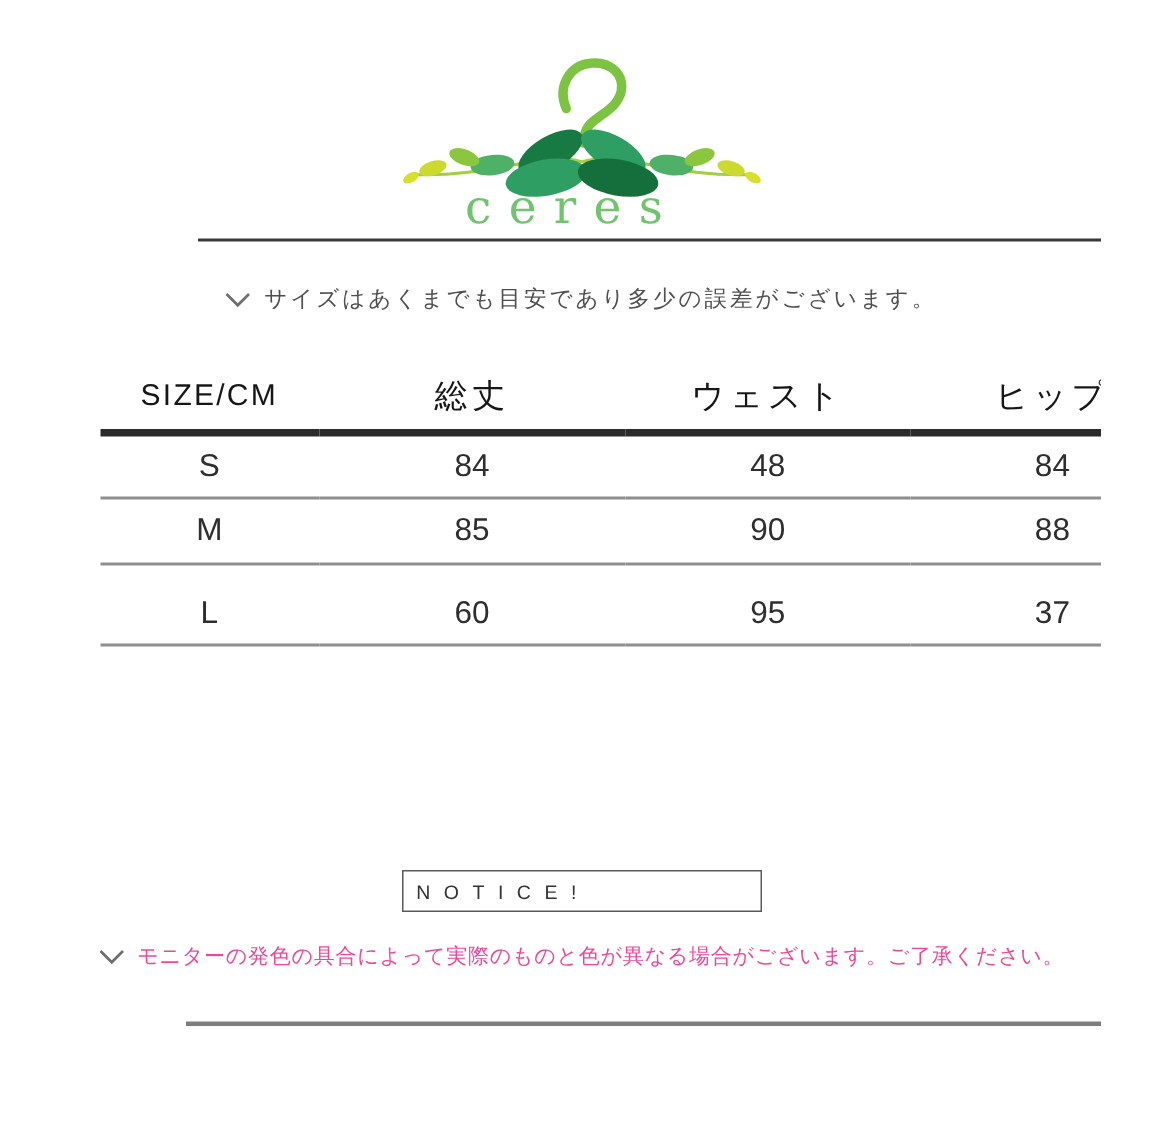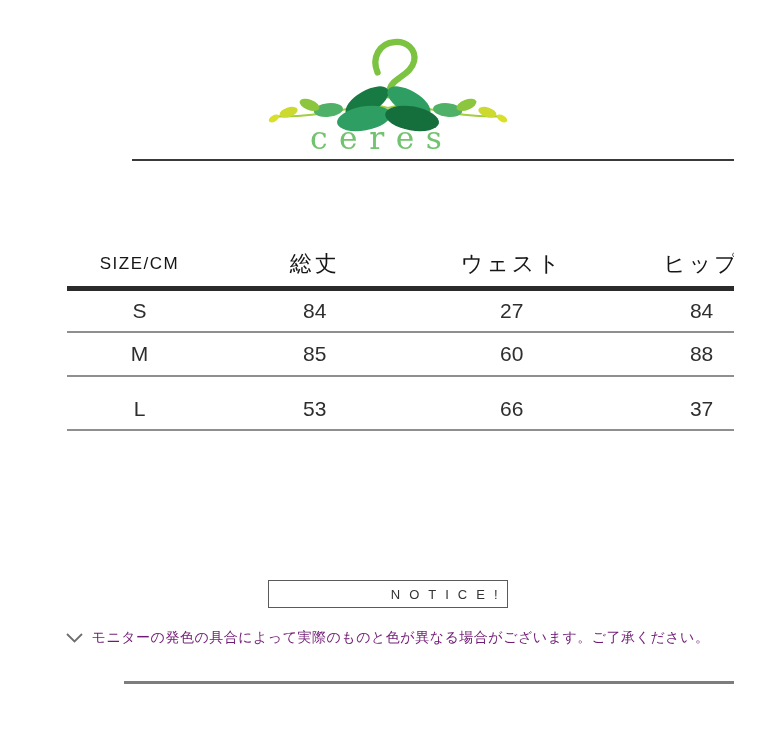--- a/index.html
+++ b/index.html
@@ -44,40 +44,40 @@
   .note-line {
     position: absolute;
     left: 0; width: 100%;
     display: flex;
     justify-content: center;
     align-items: center;
     gap: 9px;
     color: #4f4f4f;
   }
   .size-note { top: 190px; font-size: 15px; letter-spacing: 2px; }
-  .color-note { top: 629px; font-size: 14px; letter-spacing: 0.5px; color: #701a75; }
+  .color-note { top: 629px; font-size: 14px; letter-spacing: 0.5px; color: #ec4899; }
   .chevron-icon { flex: 0 0 auto; display: block; }
 
   
   table.size-table {
     position: absolute;
     top: 243px; left: 25px;
     width: 730px;
     border-collapse: collapse;
     table-layout: fixed;
   }
   .size-table th {
     height: 45px;
     vertical-align: middle;
     text-align: center;
     font-weight: normal;
     color: #161616;
     border-bottom: 5px solid #2b2b2b;
   }
-  .size-table th.size-cm { font-size: 17px; letter-spacing: 1.5px; }
+  .size-table th.size-cm { font-size: 20px; letter-spacing: 1.5px; }
   .size-table th.jp { font-size: 22px; letter-spacing: 3px; }
   .size-table td {
     height: 44px;
     vertical-align: middle;
     text-align: center;
     font-size: 21px;
     color: #2e2e2e;
     border-bottom: 2px solid #8f8f8f;
   }
   .size-table tbody tr:last-child td {
@@ -88,21 +88,21 @@
 
   
   .notice-box {
     position: absolute;
     top: 580px; left: 50%;
     transform: translateX(-50%);
     width: 240px; height: 28px;
     border: 1px solid #5a5a5a;
     display: flex;
     align-items: center;
-    justify-content: flex-end;
+    justify-content: flex-start;
   }
   .notice-box span {
     font-size: 13px;
     color: #333;
     letter-spacing: 9px;
     text-indent: 9px; 
     white-space: nowrap;
   }
 </style>
 </head>
@@ -131,53 +131,59 @@
       <ellipse cx="195" cy="83" rx="10" ry="5" fill="#8cc63f" transform="rotate(-20 195 83)"></ellipse>
       <ellipse cx="215" cy="90" rx="9" ry="4.5" fill="#ccd92f" transform="rotate(18 215 90)"></ellipse>
       <ellipse cx="229" cy="96" rx="5.5" ry="3" fill="#d8e02c" transform="rotate(30 229 96)"></ellipse>
 
       <text x="114" y="125" text-anchor="middle" font-family="DejaVu Serif, Liberation Serif, serif" font-size="30" letter-spacing="11" fill="#72c36f">ceres</text>
     </svg>
   </div>
 
   <div class="divider-top"></div>
 
+  <div class="note-line size-note">
+    <svg class="chevron-icon" width="17" height="10" viewBox="0 0 17 10" aria-hidden="true">
+      <polyline points="1,1 8.5,8.5 16,1" fill="none" stroke="#6e6e6e" stroke-width="1.8"></polyline>
+    </svg>
+    <span>サイズはあくまでも目安であり多少の誤差がございます。</span>
+  </div>
 
   <table class="size-table">
     <colgroup>
       <col style="width:20%">
         <col style="width:28%">
         <col style="width:26%">
         <col style="width:26%">
     </colgroup>
     <thead>
       <tr>
         <th class="size-cm">SIZE/CM</th>
         <th class="jp">総丈</th>
         <th class="jp">ウェスト</th>
         <th class="jp">ヒップ</th>
       </tr>
     </thead>
     <tbody>
       <tr>
         <td>S</td>
         <td>84</td>
-        <td>27</td>
+        <td>48</td>
         <td>84</td>
       </tr>
       <tr>
         <td>M</td>
         <td>85</td>
+        <td>90</td>
+        <td>88</td>
+      </tr>
+      <tr>
+        <td>L</td>
         <td>60</td>
-        <td>88</td>
-      </tr>
-      <tr>
-        <td>L</td>
-        <td>53</td>
-        <td>66</td>
+        <td>95</td>
         <td>37</td>
       </tr>
     </tbody>
   </table>
 
   <div class="notice-box">
     <span>NOTICE!</span>
   </div>
 
   <div class="note-line color-note">

